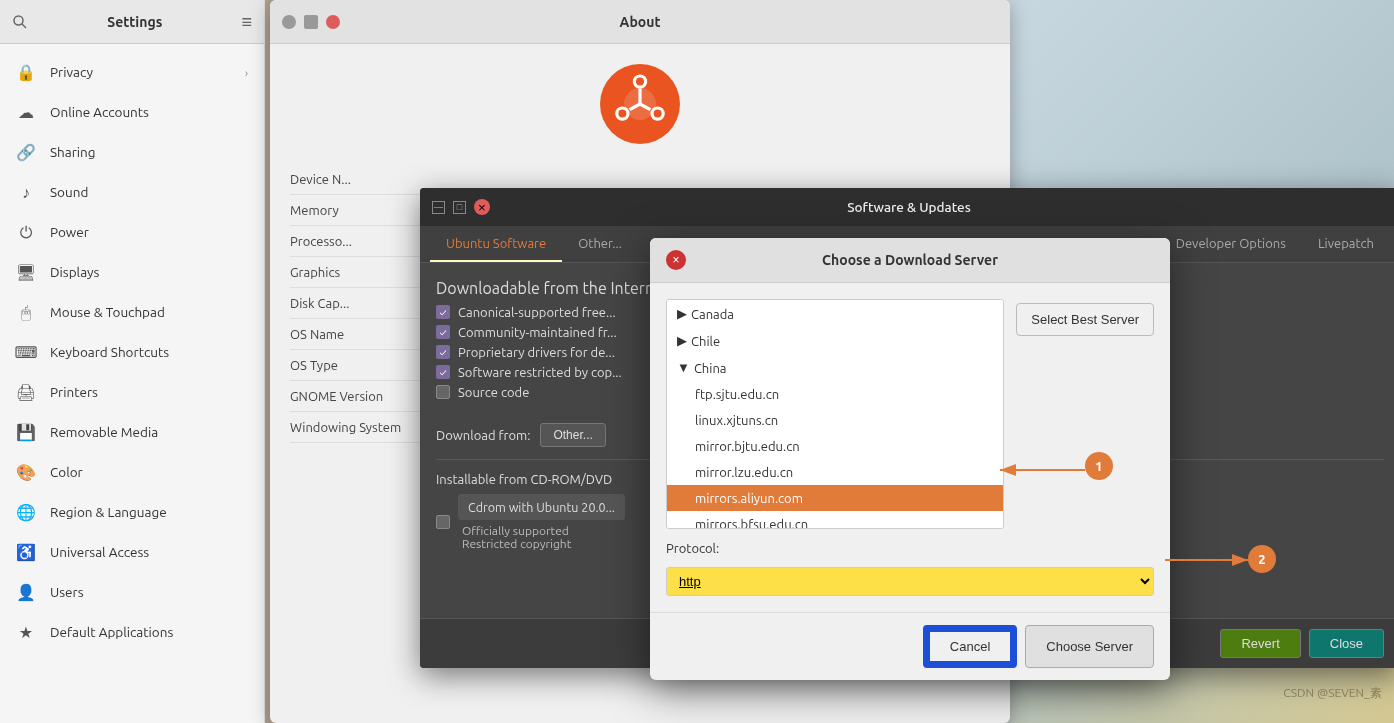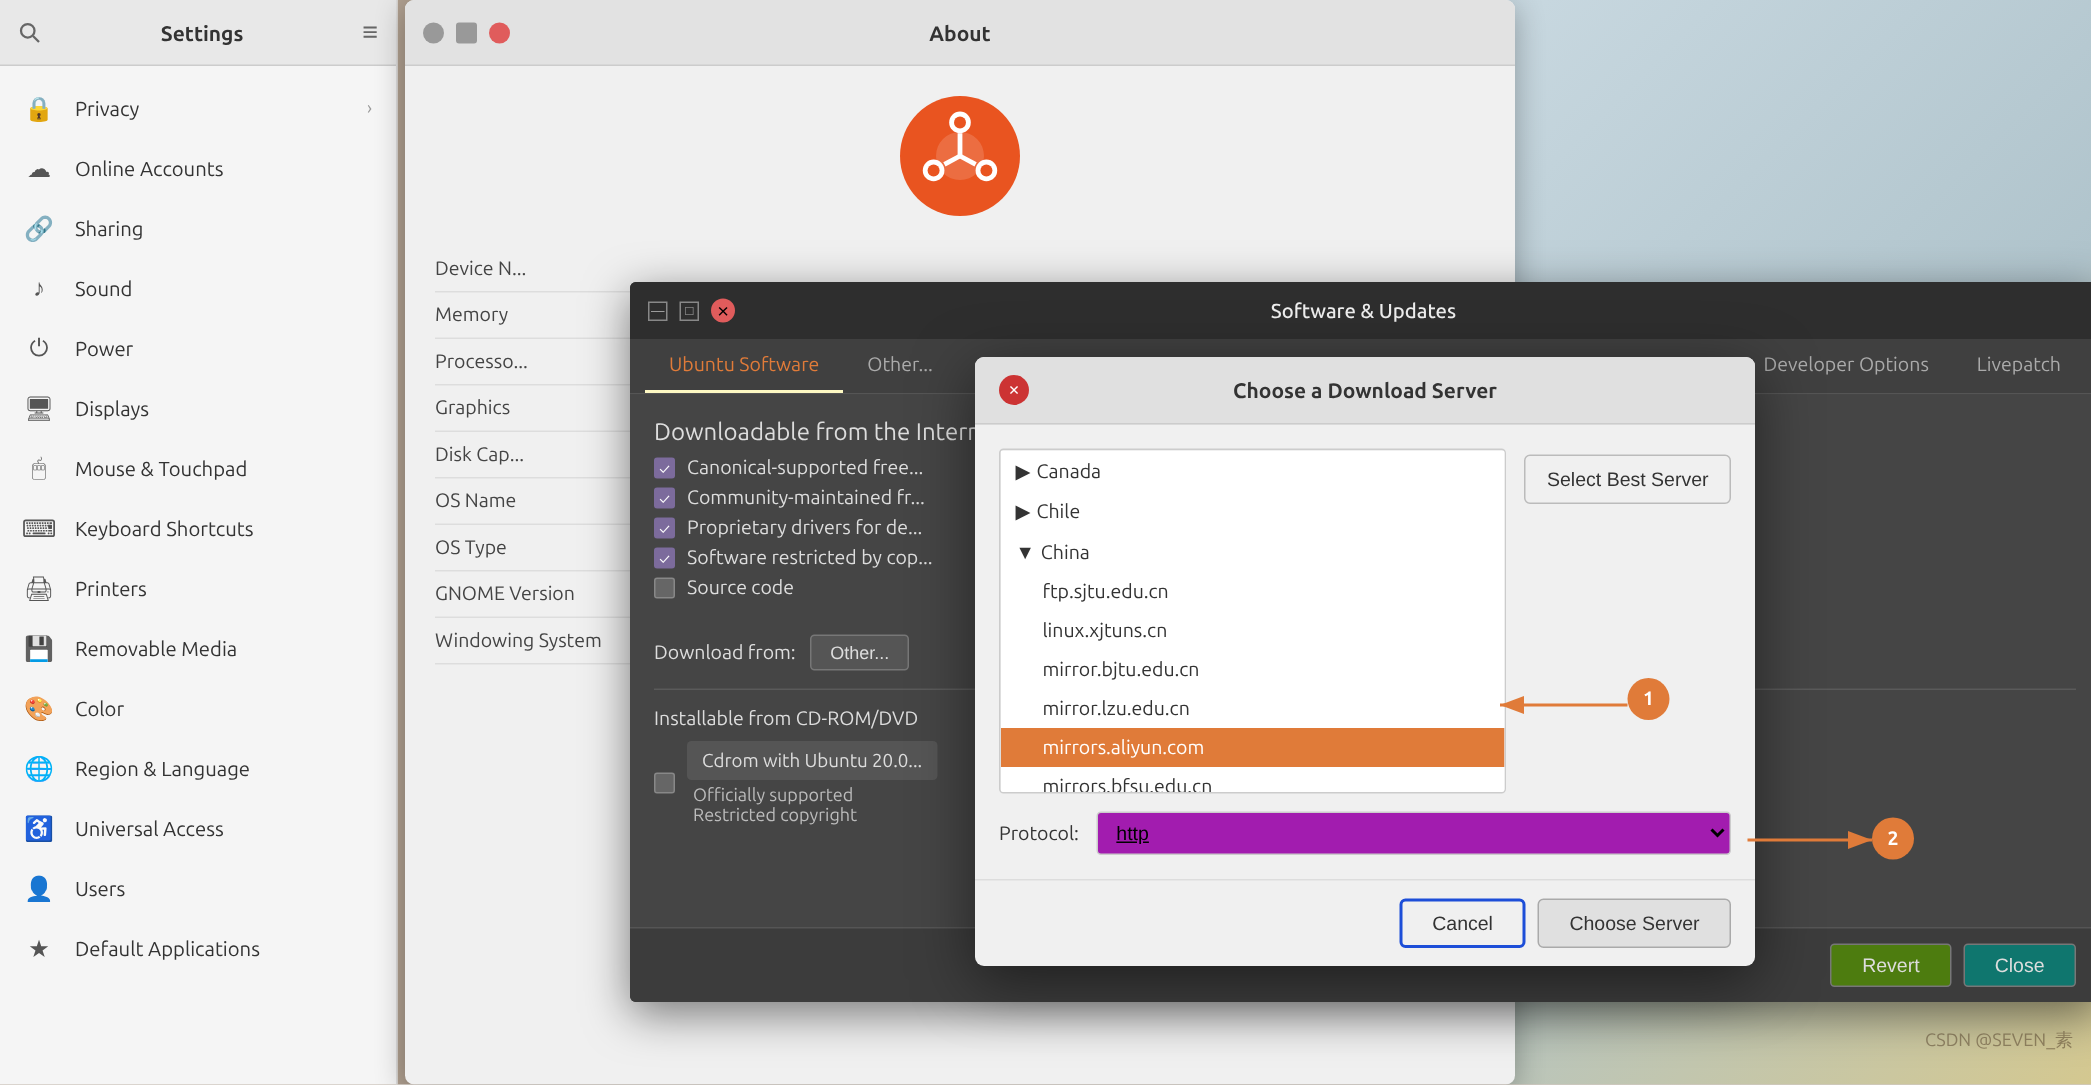--- a/index.html
+++ b/index.html
@@ -346,46 +346,46 @@
       border-radius: 4px;
       padding: 8px 14px;
       font-size: 13px;
       cursor: pointer;
       white-space: nowrap;
       color: #333;
       align-self: flex-start;
     }
     .protocol-row {
       display: flex;
-      align-items: center;
       gap: 12px;
+      flex-direction: column;
     }
     .protocol-label { font-size: 13px; color: #333; }
     .protocol-select {
       flex: 1;
       padding: 5px 8px;
       font-size: 13px;
       border: 1px solid #ccc;
       border-radius: 3px;
-      background: #a21caf;
+      background: #fde047;
       text-decoration: underline;
     }
     .server-modal-footer {
       display: flex;
       justify-content: flex-end;
       gap: 8px;
       padding: 12px 16px;
       border-top: 1px solid #ddd;
     }
     .modal-btn {
       padding: 7px 20px;
       font-size: 13px;
       border-radius: 4px;
       cursor: pointer;
-      border: 2px solid #1d4ed8;
+      border: 7px solid #1d4ed8;
       background: #f0f0f0;
       color: #333;
     }
     .modal-btn.primary {
       background: #e0e0e0;
       border: 1px solid #aaa;
       font-weight: 500;
     }
 
     

